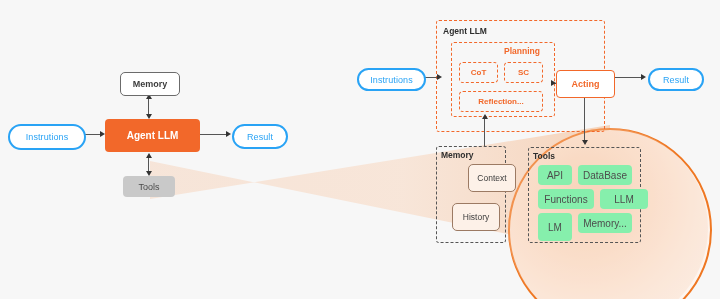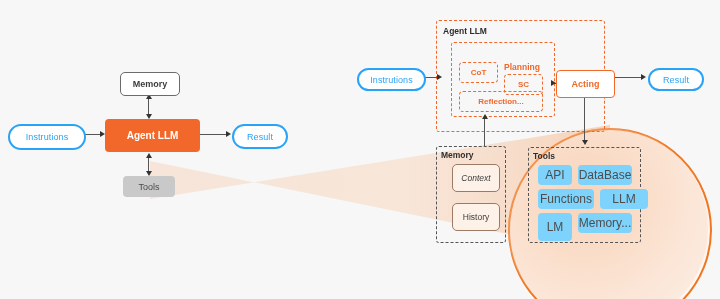--- a/index.html
+++ b/index.html
@@ -89,24 +89,24 @@
     border-radius:4px;
     background:#ffffff;
     color:#f2682a;
     font-size:9px;
     font-weight:bold;
     display:flex;align-items:center;justify-content:center;
     z-index:8;
   }
   .tool{
     position:absolute;
-    background:#7dd3fc;
+    background:#86efac;
     border-radius:4px;
     color:#4d4d4d;
-    font-size:12px;
+    font-size:10px;
     display:flex;align-items:center;justify-content:center;
     z-index:8;
   }
   .subbox{
     position:absolute;
     background:#fdf1e8;
     border:1.3px solid #9c7a63;
     border-radius:5px;
     color:#3d3d3d;
     font-size:8.5px;
@@ -190,24 +190,24 @@
 
   <div class="greybox" style="left:123px;top:176px;width:52px;height:21px;">Tools</div>
   <div class="vline" style="left:148px;top:155px;height:18px;"></div>
   <div class="arrow-u" style="left:145.5px;top:153px;"></div>
   <div class="arrow-d" style="left:145.5px;top:171px;"></div>
 
   <div class="dashbox orange" style="left:436px;top:20px;width:167px;height:110px;"></div>
   <div class="boxlabel" style="left:443px;top:26px;">Agent LLM</div>
 
   <div class="dashbox orange thin" style="left:451px;top:42px;width:102px;height:73px;"></div>
-  <div class="boxlabel orange" style="left:456px;top:62px;padding-left:48px;">Planning</div>
+  <div class="boxlabel orange" style="left:456px;top:46px;padding-left:48px;">Planning</div>
 
   <div class="otag" style="left:459px;top:62px;width:37px;height:19px;">CoT</div>
-  <div class="otag" style="left:504px;top:62px;width:37px;height:19px;margin-top:12px;">SC</div>
+  <div class="otag" style="left:504px;top:62px;width:37px;height:19px;">SC</div>
   <div class="otag" style="left:459px;top:91px;width:82px;height:19px;">Reflection...</div>
 
   <div class="oline" style="left:556px;top:70px;width:57px;height:26px;">Acting</div>
 
   <div class="pill" style="left:357px;top:68px;width:65px;height:19px;">Instrutions</div>
   <div class="hline" style="left:422px;top:77px;width:17px;"></div>
   <div class="arrow-r" style="left:437px;top:74px;"></div>
 
   <div class="hline" style="left:553px;top:83px;width:17px;"></div>
   <div class="arrow-r" style="left:551px;top:80px;"></div>
@@ -219,21 +219,21 @@
   <div class="vline" style="left:584px;top:96px;height:46px;"></div>
   <div class="arrow-d" style="left:581.5px;top:140px;"></div>
 
   <div class="vline" style="left:484px;top:116px;height:30px;"></div>
   <div class="arrow-u" style="left:481.5px;top:114px;"></div>
 
   <div id="circlewash"></div>
 
   <div class="dashbox" style="left:436px;top:146px;width:68px;height:95px;"></div>
   <div class="boxlabel" style="left:441px;top:150px;">Memory</div>
-  <div class="subbox" style="left:452px;top:164px;width:46px;height:26px;font-style:italic;">Context</div>
+  <div class="subbox" style="left:468px;top:164px;width:46px;height:26px;">Context</div>
   <div class="subbox" style="left:452px;top:203px;width:46px;height:26px;">History</div>
 
   <div class="dashbox" style="left:528px;top:147px;width:111px;height:94px;"></div>
   <div class="boxlabel" style="left:533px;top:151px;">Tools</div>
 
   <div class="tool" style="left:538px;top:165px;width:34px;height:20px;">API</div>
   <div class="tool" style="left:578px;top:165px;width:54px;height:20px;">DataBase</div>
 
   <div class="tool" style="left:538px;top:189px;width:56px;height:20px;">Functions</div>
   <div class="tool" style="left:600px;top:189px;width:48px;height:20px;">LLM</div>

